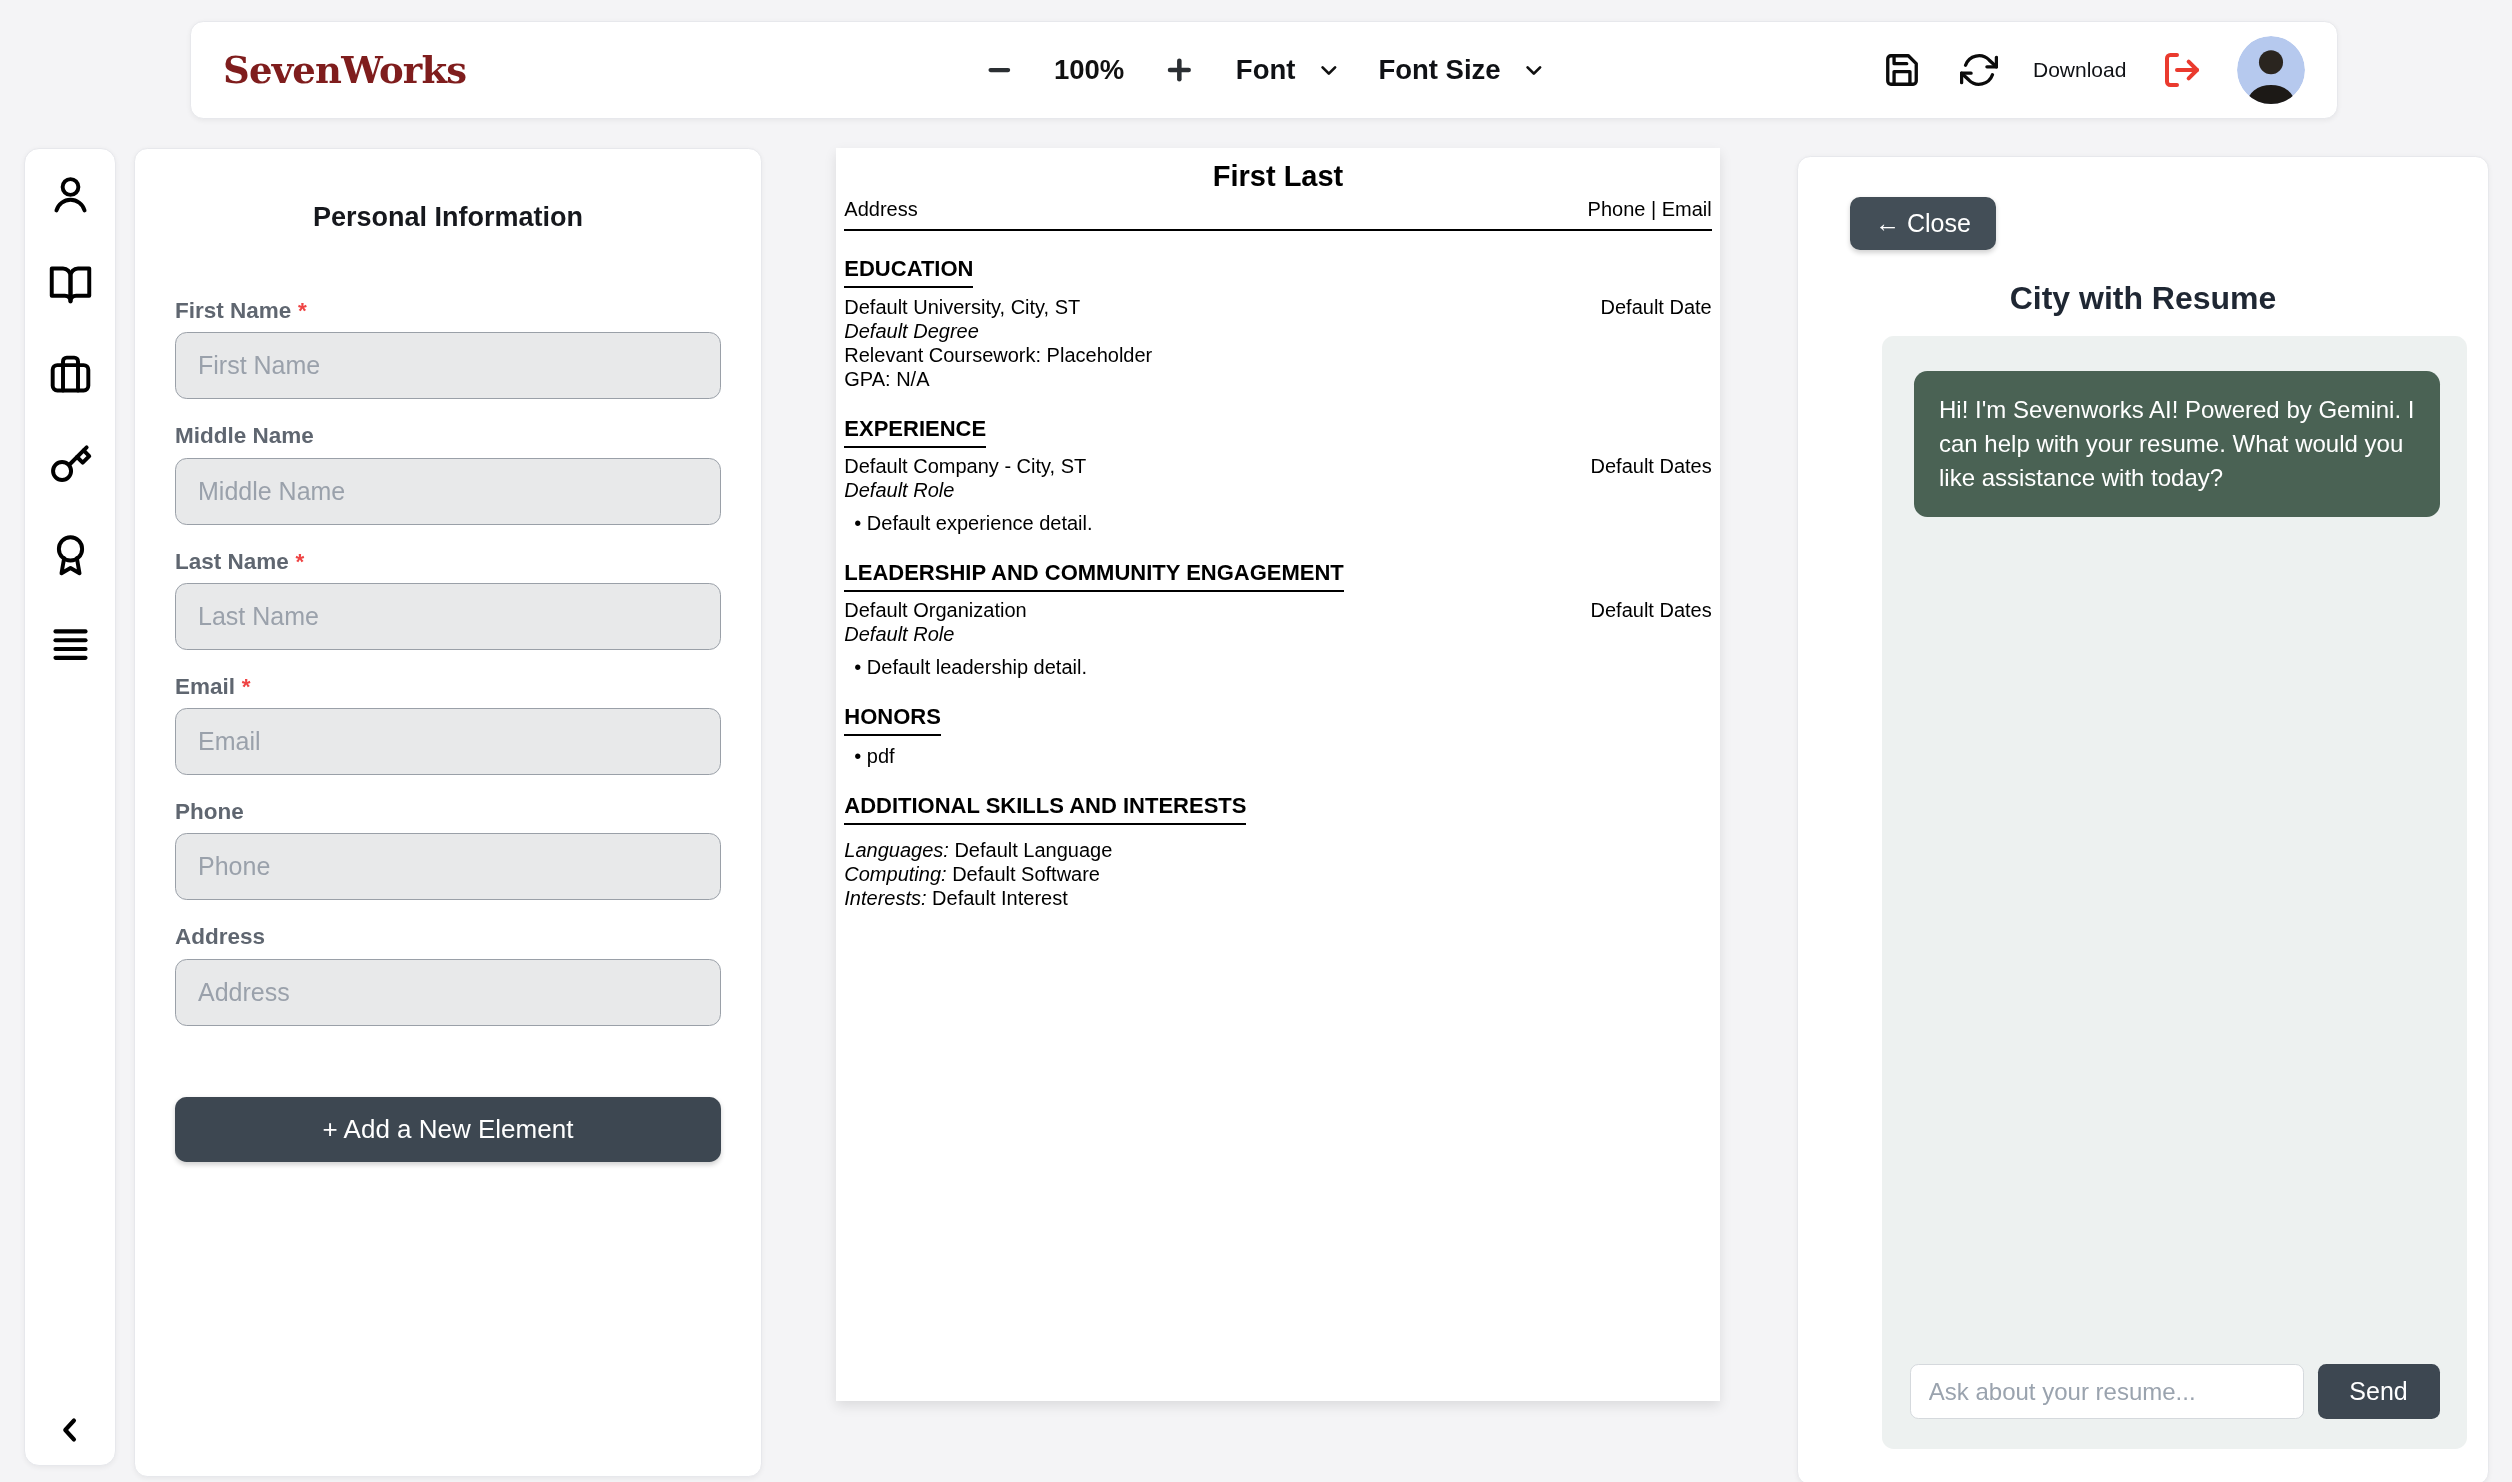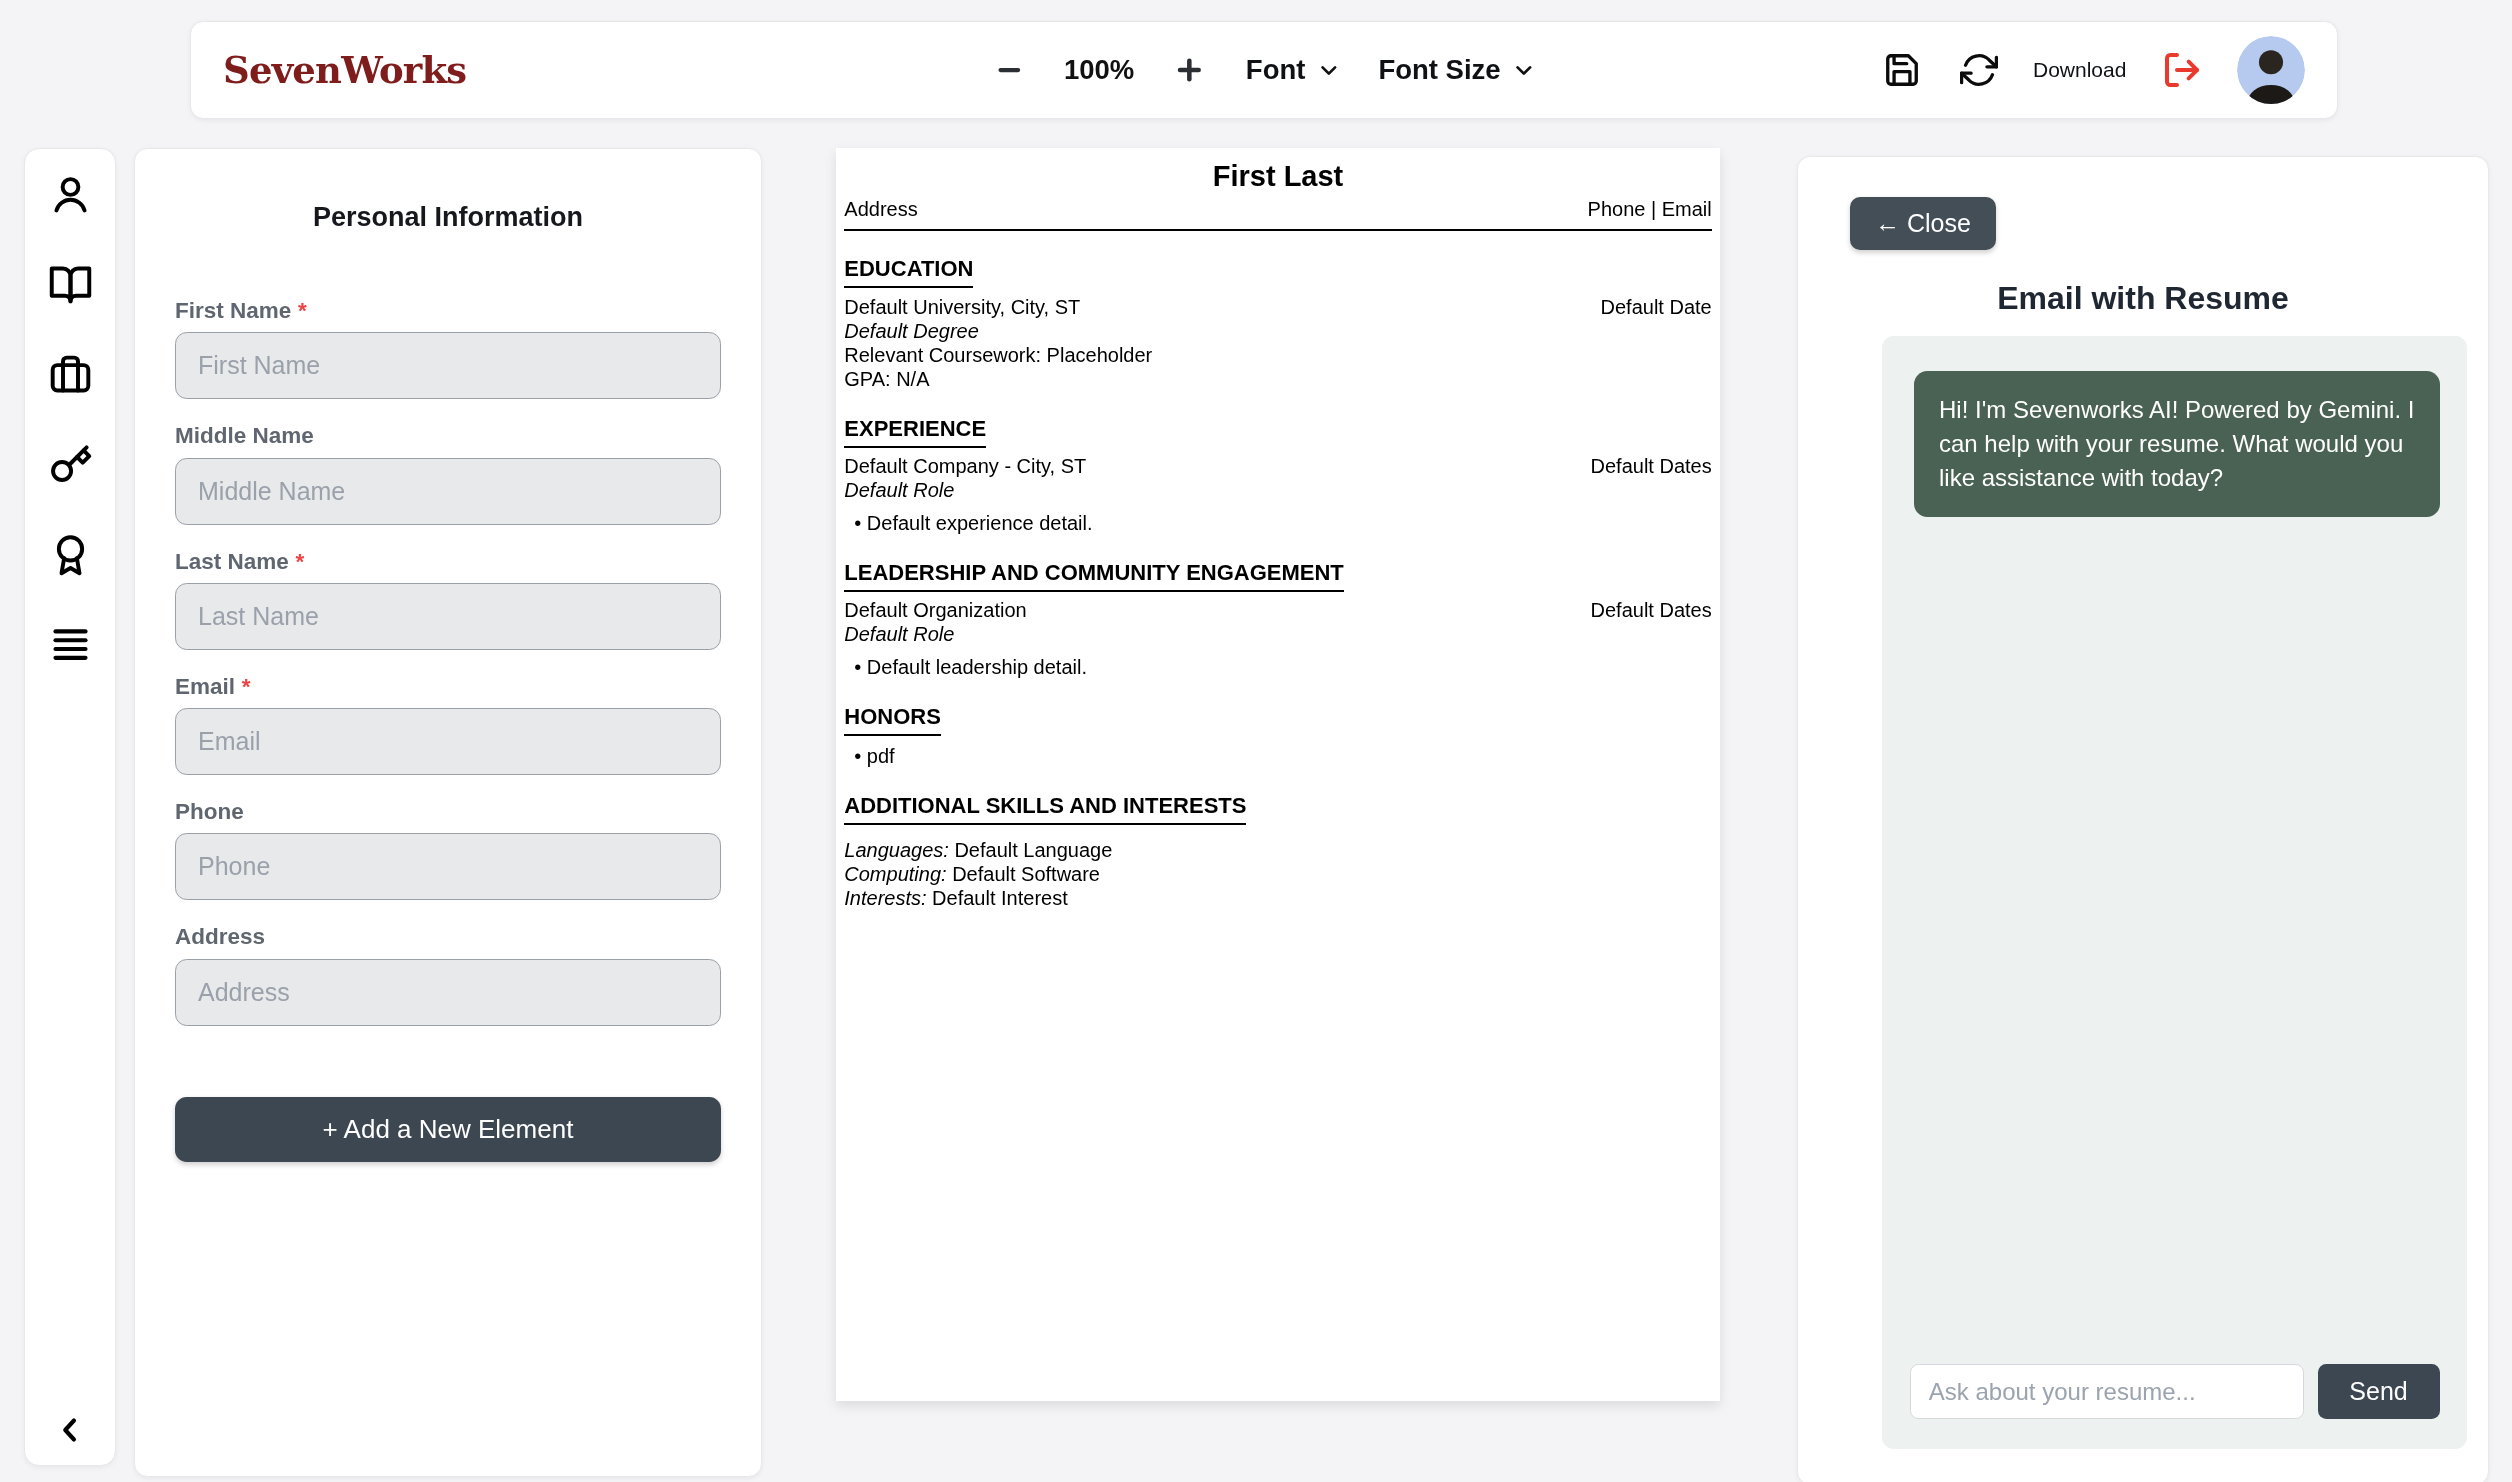--- a/index.html
+++ b/index.html
@@ -25,21 +25,21 @@
     font-family:"DejaVu Serif", serif; font-weight:800; font-size:37px;
     color:#7f1d1d; letter-spacing:-0.8px;
   }
   .header-center {
     position:absolute; left:50%; transform:translateX(-50%);
     display:flex; align-items:center; gap:37px;
   }
   .zoom-group { display:flex; align-items:center; gap:36px; }
   .icon-btn { background:none; border:none; cursor:pointer; display:flex; align-items:center; justify-content:center; padding:3.3px; }
   .zoom-level { font-size:27.5px; font-weight:700; color:#111; }
-  .menu-btn { display:flex; align-items:center; gap:11px; background:none; border:none; font-size:27.5px; font-weight:600; color:#0f1115; cursor:pointer; font-family:inherit; }
+  .menu-btn { display:flex; align-items:center; gap:21px; background:none; border:none; font-size:27.5px; font-weight:600; color:#0f1115; cursor:pointer; font-family:inherit; }
   .header-right { margin-left:auto; display:flex; align-items:center; gap:32px; }
   .download-label { font-size:21px; font-weight:500; color:#0f1115; }
   .avatar {
     width:68px; height:68px; border-radius:50%; overflow:hidden; flex:0 0 auto;
   }
   svg.ic { display:block; }
 
   
   .sidebar {
     position:absolute; left:24px; top:148px; width:92px; height:1318px;
@@ -322,21 +322,21 @@
   <div class="r-section">
     <span class="r-heading">ADDITIONAL SKILLS AND INTERESTS</span>
     <div class="r-skill-row"><span class="r-italic">Languages:</span><span> Default Language</span></div>
     <div class="r-skill-row"><span class="r-italic">Computing:</span><span> Default Software</span></div>
     <div class="r-skill-row"><span class="r-italic">Interests:</span><span> Default Interest</span></div>
   </div>
 </div>
 
 <div class="chat-panel card">
   <button class="close-btn">← Close</button>
-  <div class="chat-title">Email with Resume</div>
+  <div class="chat-title">City with Resume</div>
 
   <div class="chat-area">
     <div class="ai-bubble">Hi! I'm Sevenworks AI! Powered by Gemini. I can help with your resume. What would you like assistance with today?</div>
 
     <div class="chat-input-row">
       <input class="chat-input" type="text" placeholder="Ask about your resume..." style="">
       <button class="send-btn">Send</button>
     </div>
   </div>
 </div>

